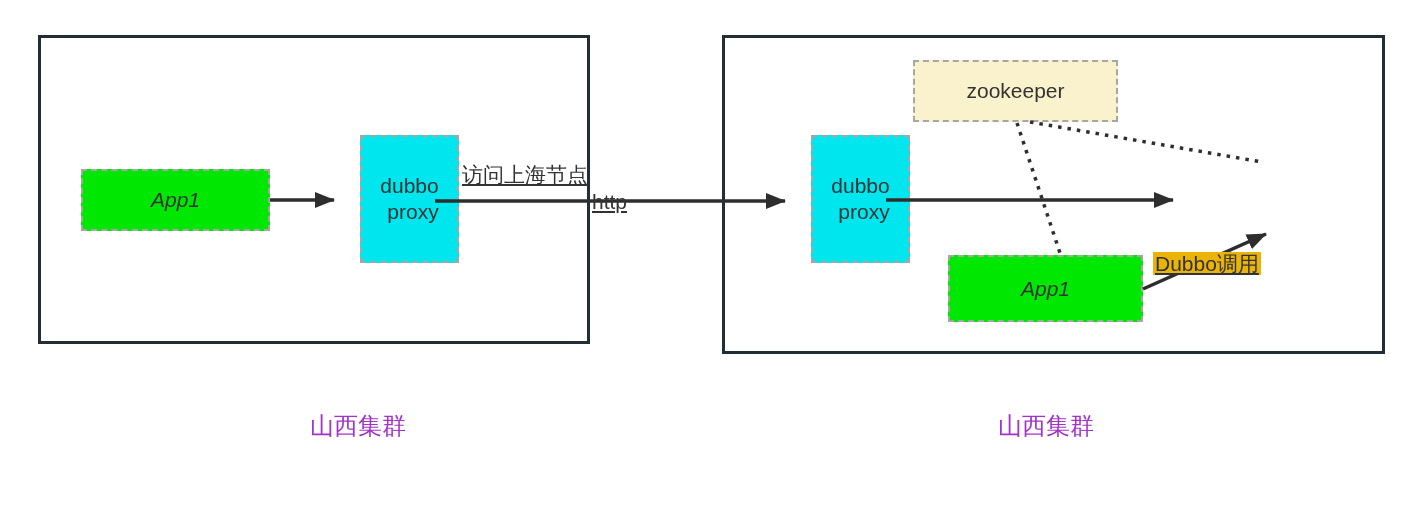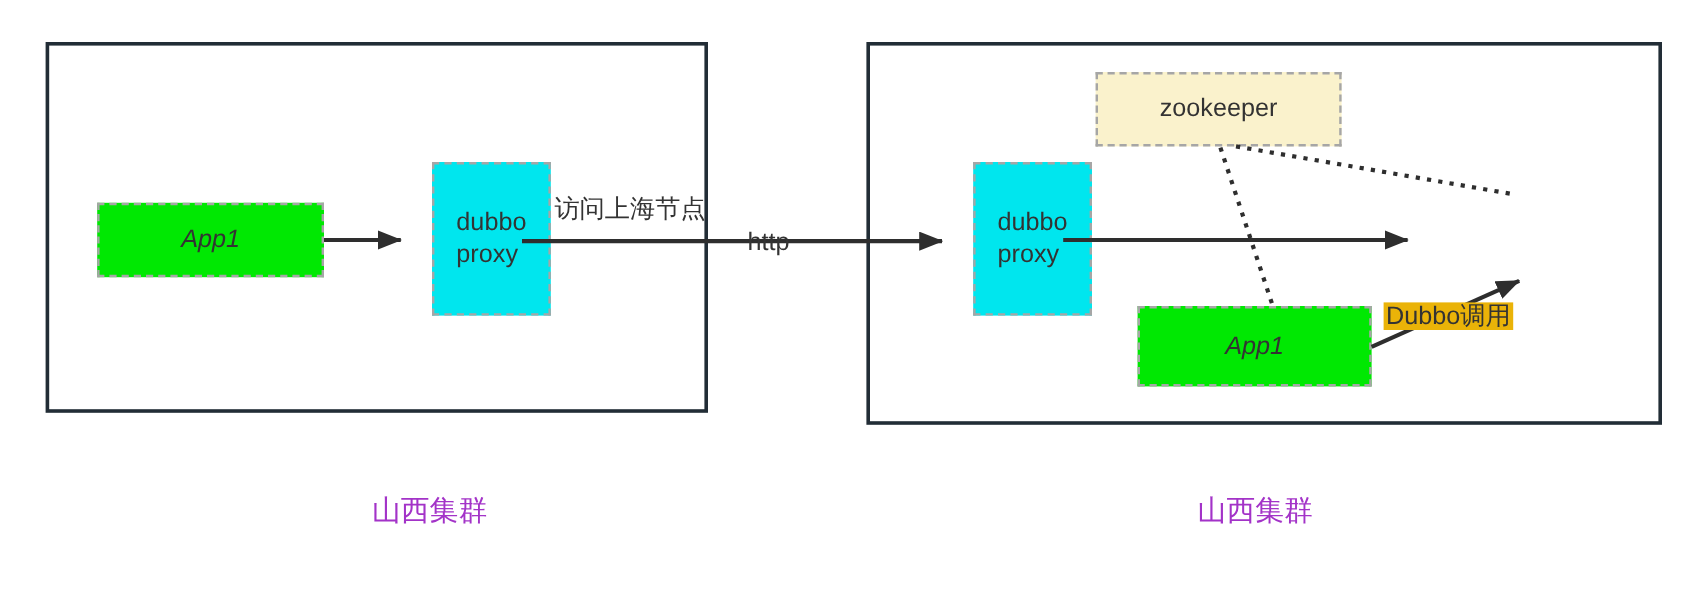--- a/index.html
+++ b/index.html
@@ -21,21 +21,21 @@
   }
   .frame-left  { left: 38px;  top: 35px; width: 552px; height: 309px; }
   .frame-right { left: 722px; top: 35px; width: 663px; height: 319px; }
 
   .node {
     position: absolute;
     border: 2px dashed var(--box_border, #a6a6a6);
     display: flex;
     align-items: center;
     justify-content: center;
-    text-align: left;
+    text-align: right;
     color: var(--text, #333333);
     font-size: 21px;
     line-height: 26px;
     white-space: pre-line;
   }
   .node-green  { background: var(--green, #00e802); font-style: italic; }
   .node-cyan   { background: var(--cyan, #00e6ee); margin-left: 24px; }
   .node-yellow { background: var(--yellow, #faf2cc); }
 
   .n-app1-left  { left: 81px;   top: 169px; width: 189px; height: 62px;  }
@@ -63,23 +63,24 @@
     fill: none;
   }
   .ah-fill { fill: var(--line, #2e2e2e); }
 
   .edge-label {
     position: absolute;
     color: var(--text, #333333);
     font-size: 21px;
     line-height: 23px;
     white-space: nowrap;
+    text-decoration: underline;
   }
   .lbl-visit { left: 462px; top: 163px; width: 124px; text-align: right; }
-  .lbl-http  { left: 592px; top: 190px; margin-left: 31px; }
+  .lbl-http  { left: 592px; top: 190px; }
   .lbl-dubbo-call { left: 1153px; top: 252px; background: #eab308; padding: 0 2px; }
 
   .cluster-label {
     position: absolute;
     color: var(--purple, #a333c8);
     font-size: 24px;
     line-height: 28px;
     white-space: nowrap;
   }
   .lbl-shanxi   { left: 310px; top: 412px; }

